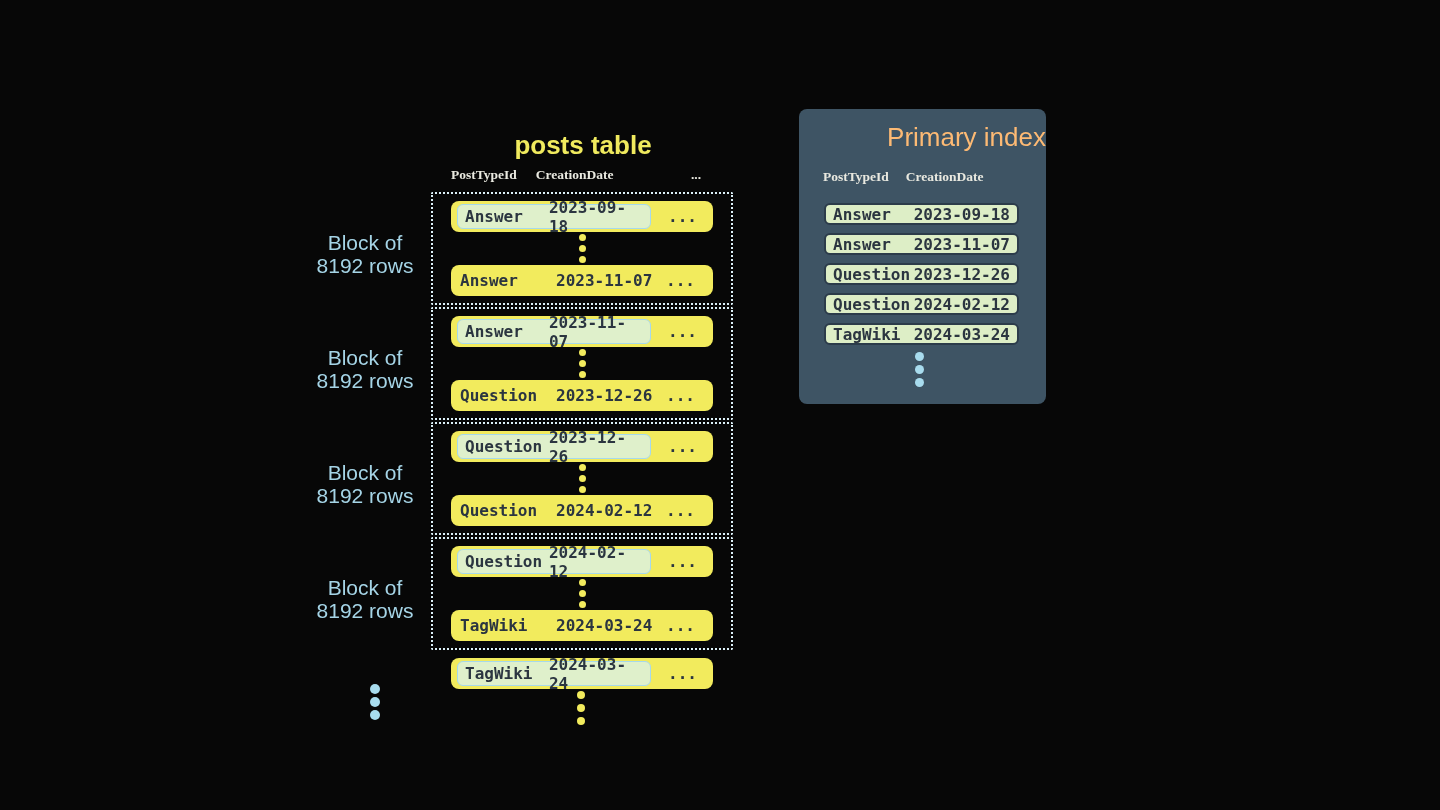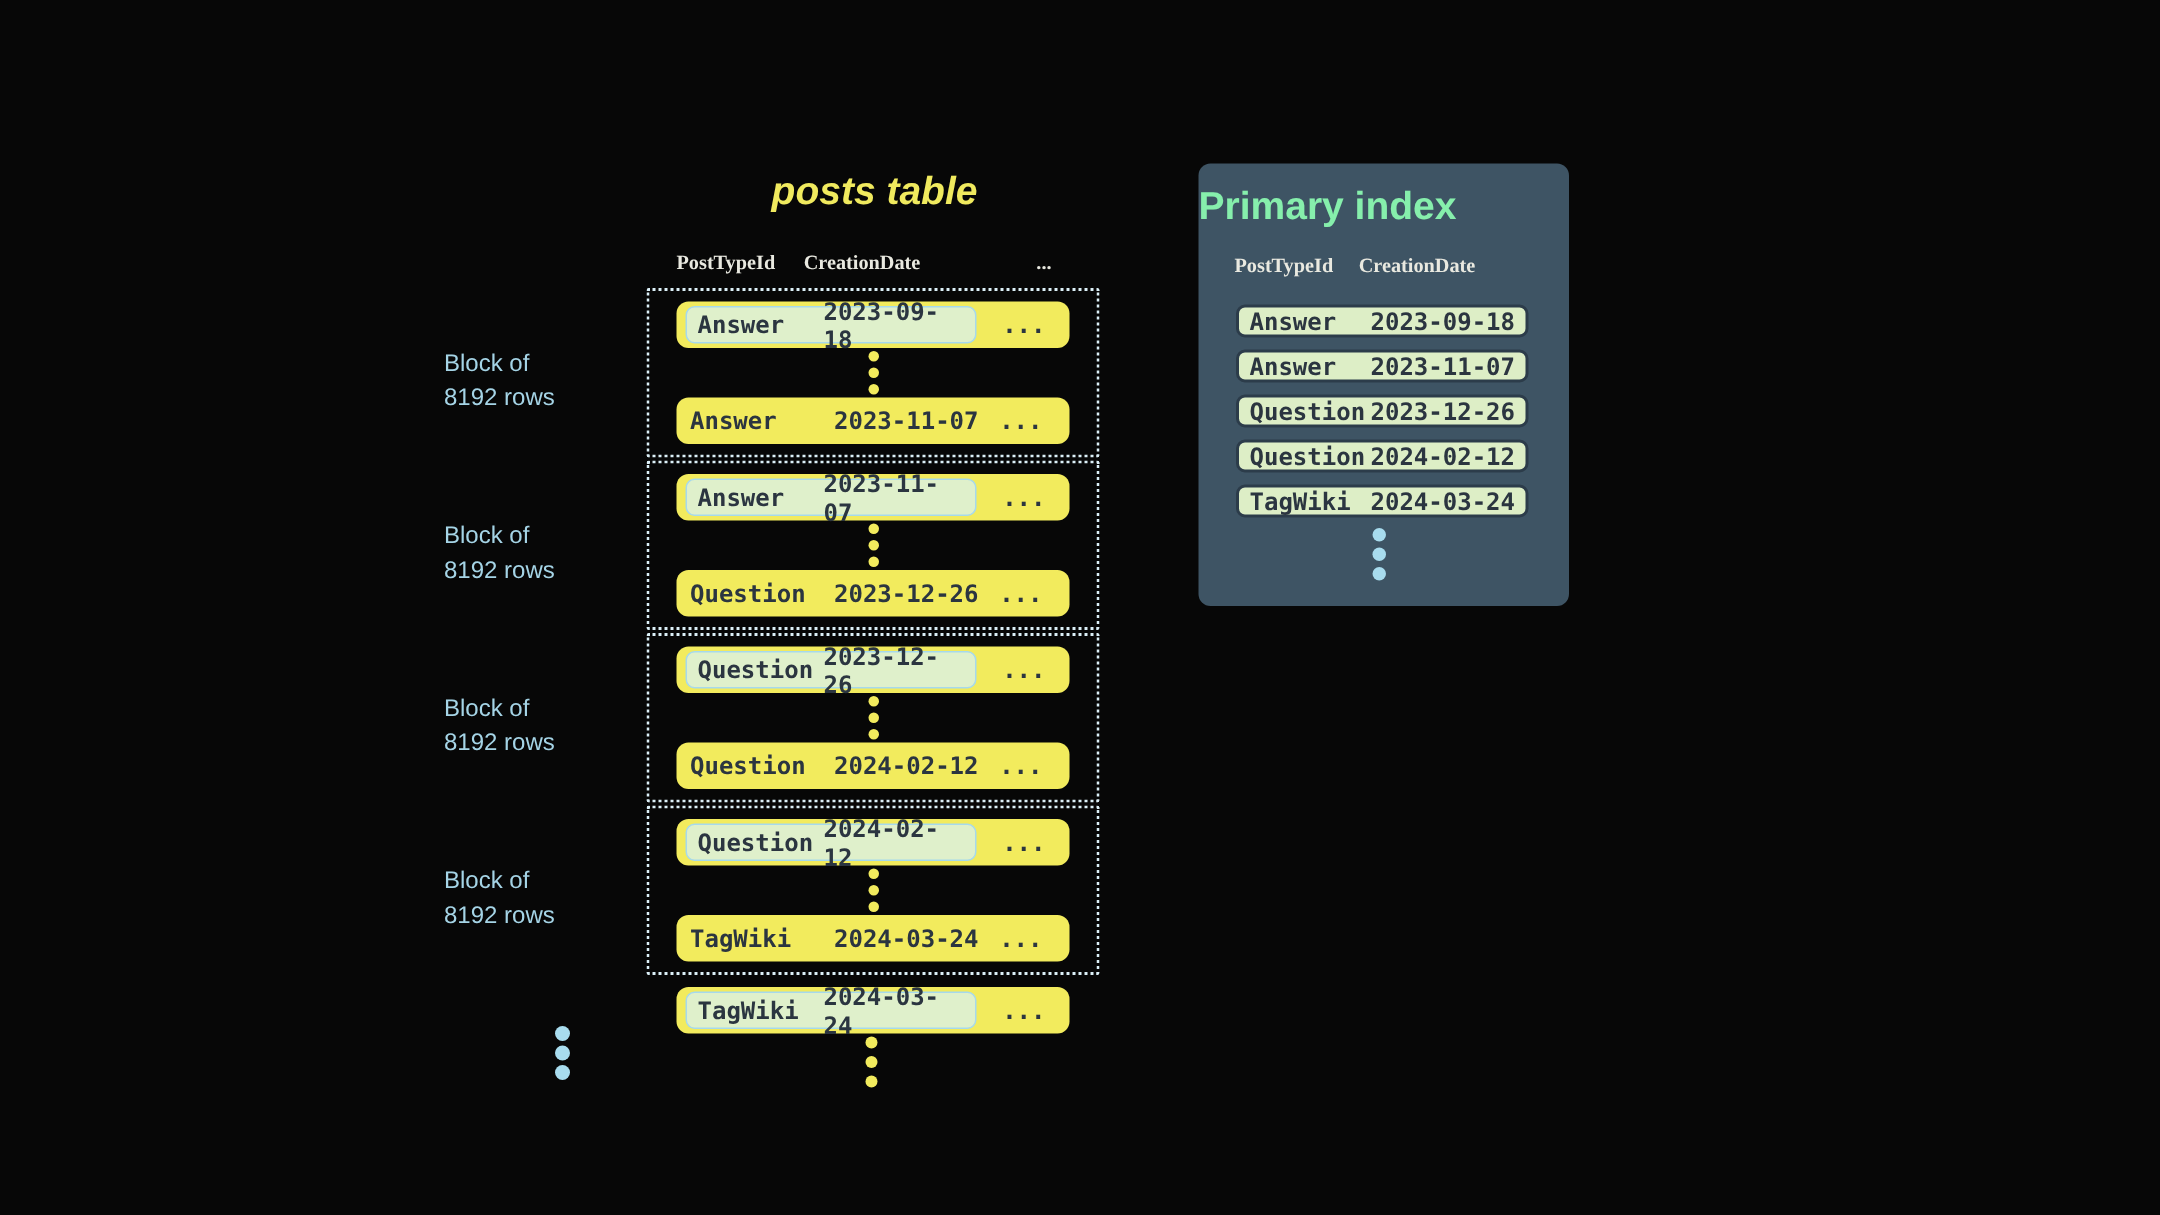--- a/index.html
+++ b/index.html
@@ -5,45 +5,45 @@
   html,body { margin:0; padding:0; background:#000; }
   .stage {
     position:relative; width:1440px; height:810px; overflow:hidden;
     background:#070707;
     font-family:"Liberation Sans", sans-serif;
   }
   .mono { font-family:Liberation Serif, serif; }
 
   
   .posts-title {
-    position:absolute; left:432px; top:112px; width:302px;
-    text-align:center; font-size:26px; font-weight:700; color:#f0ea5e;font-style:italic;
+    position:absolute; left:432px; top:130px; width:302px;
+    text-align:center; font-size:26px; font-weight:700; color:#f0ea5e;
   }
   .posts-header {
     position:absolute; left:451px; top:167px; width:262px;
     display:flex; align-items:center;
     font-size:13.5px; font-weight:700; color:#e9e9e0;
   }
   .posts-header .h2 { margin-left:19px; }
   .posts-header .h3 { margin-left:auto; margin-right:12px; }
 
   .pblock {
     position:absolute; left:431px; width:302px; height:113px;
     box-sizing:border-box; border:2px dotted #dcf0f8; border-radius:2px;
     padding:7px 18px; display:flex; flex-direction:column;
     justify-content:space-between; align-items:stretch;
   }
   .pblock.b0 { top:192px; } .pblock.b1 { top:307px; }
   .pblock.b2 { top:422px; } .pblock.b3 { top:537px; }
 
   .blabel {
     position:absolute; left:296px; width:138px; height:113px;
-    display:flex; flex-direction:column; justify-content:center; align-items:flex-start;
+    display:flex; flex-direction:column; justify-content:center; align-items:center;
     padding-top:10px; box-sizing:border-box;
-    color:#a5d4e6; font-size:16px; line-height:23px; text-align:center;
+    color:#a5d4e6; font-size:21px; line-height:23px; text-align:center;
   }
   .blabel.b0 { top:192px; } .blabel.b1 { top:307px; }
   .blabel.b2 { top:422px; } .blabel.b3 { top:537px; }
 
   .yrow {
     height:31px; border-radius:8px; background:#f2eb5d;
     display:flex; align-items:center;
     font-family:"DejaVu Sans Mono","Liberation Mono",monospace;
     font-size:16px; font-weight:700; color:#2b3540;
   }
@@ -69,21 +69,21 @@
   .more-bdots { position:absolute; left:370px; top:684px; }
   .more-bdots .dot { width:10px; height:10px; margin-bottom:3px; border-radius:50%; background:#a8dcee; }
 
   
   .index-panel {
     position:absolute; left:799px; top:109px; width:247px; height:295px;
     background:#3e5464; border-radius:8px;
   }
   .index-title {
     position:absolute; top:13px; left:0; width:100%;
-    text-align:left; font-size:26px; font-weight:700; color:#86efac;
+    text-align:right; font-size:26px; font-weight:400; color:#fdba74;
   }
   .index-header {
     position:absolute; top:60px; left:24px; display:flex;
     font-size:13.5px; font-weight:700; color:#e9e9e0;
   }
   .index-header .h2 { margin-left:17px; }
   .index-rows { position:absolute; top:94px; left:25px; }
   .irow {
     box-sizing:border-box; width:195px; height:22px; margin-bottom:8px; padding:0 7px;
     background:#ddeec6; border:2px solid #2c3c4a; border-radius:6px;

